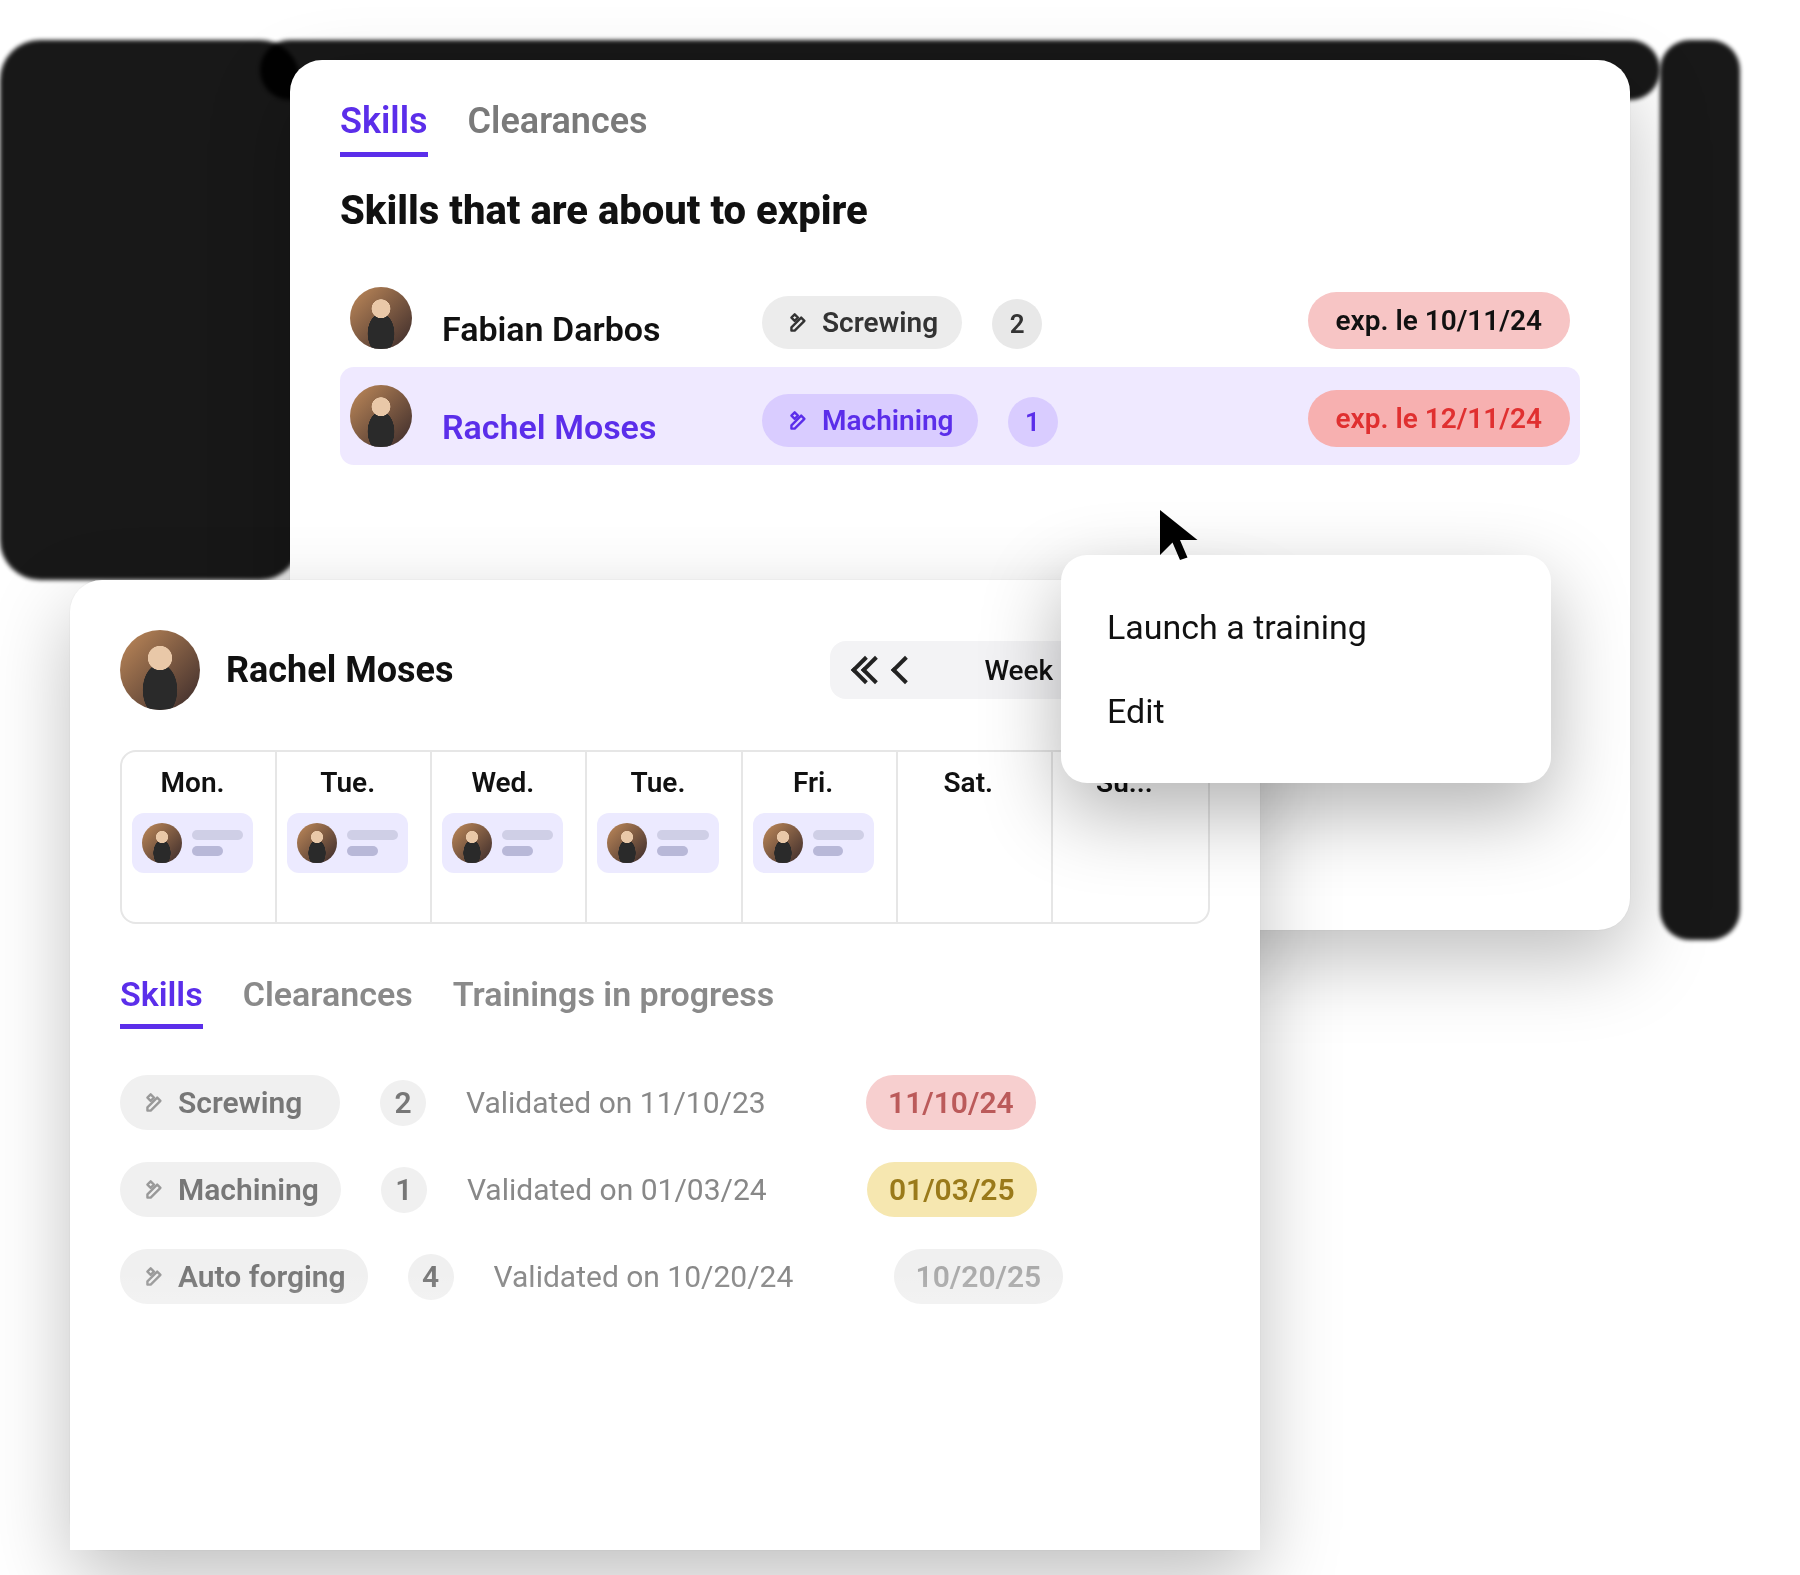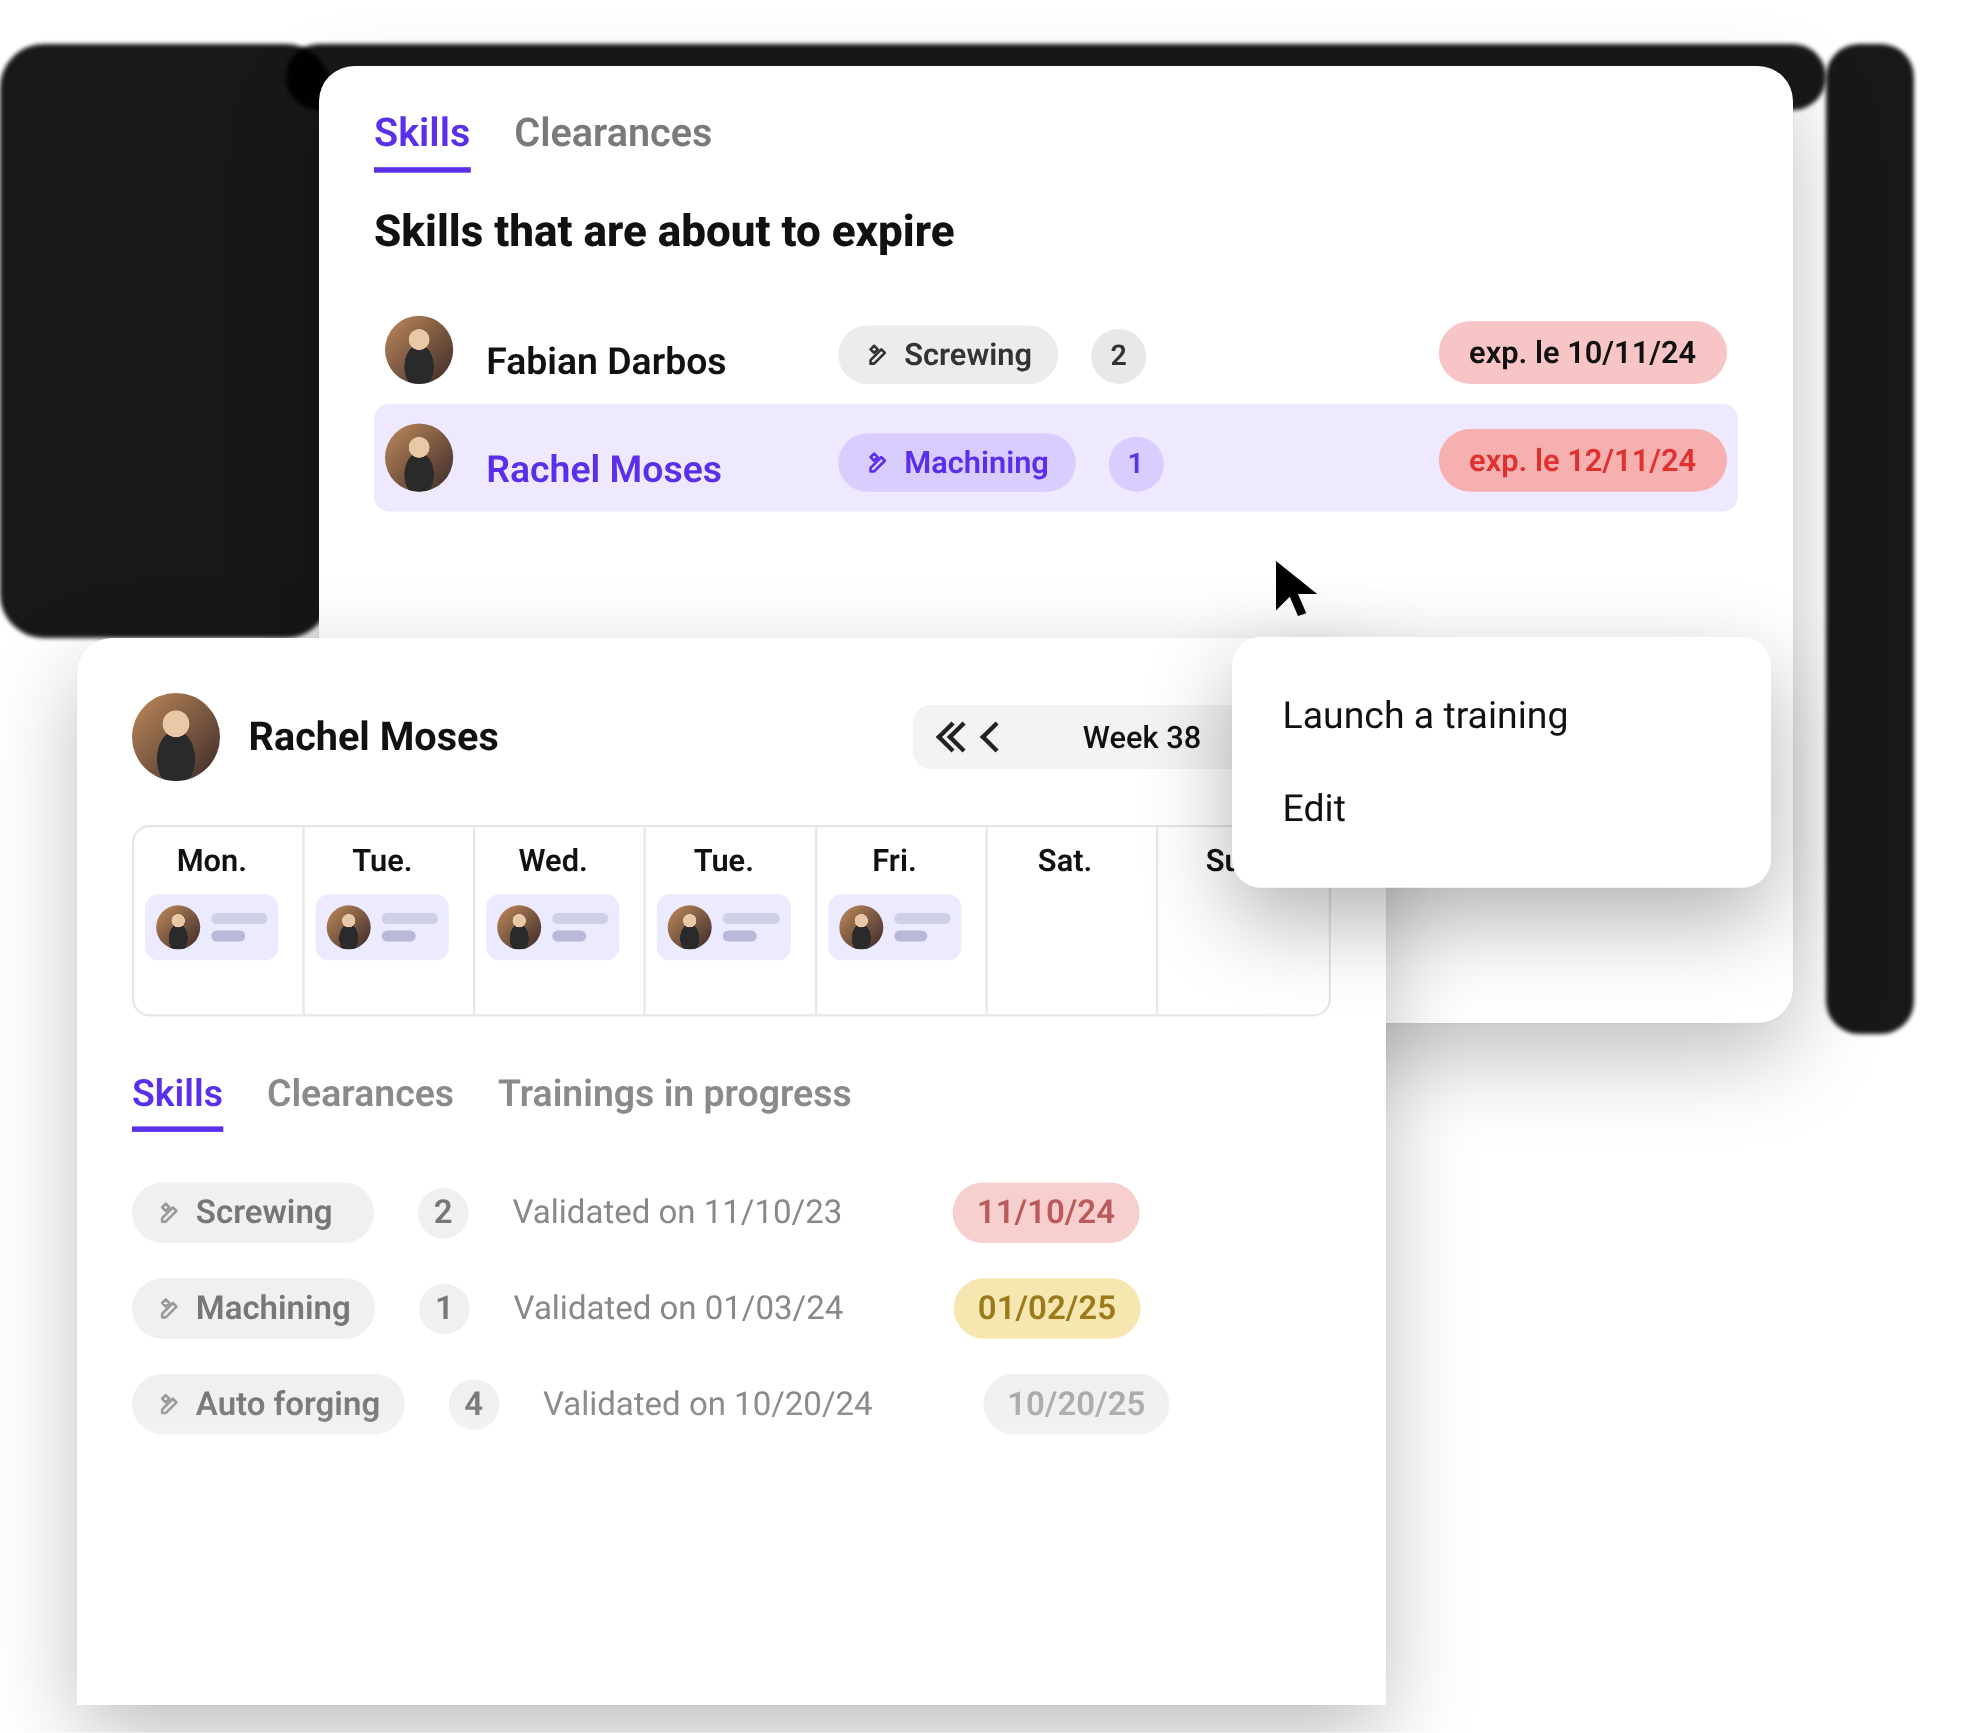--- a/index.html
+++ b/index.html
@@ -116,24 +116,23 @@
   .date-pill.gray{background:#f0f0f0;color:#aaa;}
 
   .fade-bottom{
     position:absolute;left:0;right:0;bottom:0;height:280px;
     background:linear-gradient(to bottom, rgba(255,255,255,0), #fff 80%);
     pointer-events:none;
   }
 
   
   .context-menu{
-    position:absolute;top:555px;left:1120px;width:490px;z-index:5;
+    position:absolute;top:555px;left:1061px;width:490px;z-index:5;
     background:#fff;border-radius:26px;box-shadow:0 30px 80px rgba(0,0,0,0.3);
     padding:30px 0;
-    margin-top:24px;
   }
   .menu-item{padding:22px 46px;font-size:34px;color:#111;cursor:pointer;}
   .cursor-icon{
     position:absolute;top:505px;left:1150px;z-index:6;width:60px;height:60px;
   }
 
   
   .noise{
     position:absolute;background:#000;filter:blur(2px);opacity:.9;z-index:0;
   }
@@ -293,21 +292,21 @@
       <div class="skill-row">
         <span class="pill2">
           <svg class="tools-icon" viewBox="0 0 24 24" fill="none" stroke="#999" stroke-width="2.2" stroke-linecap="round" stroke-linejoin="round">
             <path d="M14 7l3 3-9 9H5v-3l9-9z"></path>
             <path d="M5 7l3-3 3 3-3 3-3-3z"></path>
           </svg>
           <span>Machining</span>
         </span>
         <span class="cnt">1</span>
         <span class="validated">Validated on 01/03/24</span>
-        <span class="date-pill yellow">01/02/25</span>
+        <span class="date-pill yellow">01/03/25</span>
       </div>
       <div class="skill-row">
         <span class="pill2">
           <svg class="tools-icon" viewBox="0 0 24 24" fill="none" stroke="#999" stroke-width="2.2" stroke-linecap="round" stroke-linejoin="round">
             <path d="M14 7l3 3-9 9H5v-3l9-9z"></path>
             <path d="M5 7l3-3 3 3-3 3-3-3z"></path>
           </svg>
           <span>Auto forging</span>
         </span>
         <span class="cnt">4</span>

